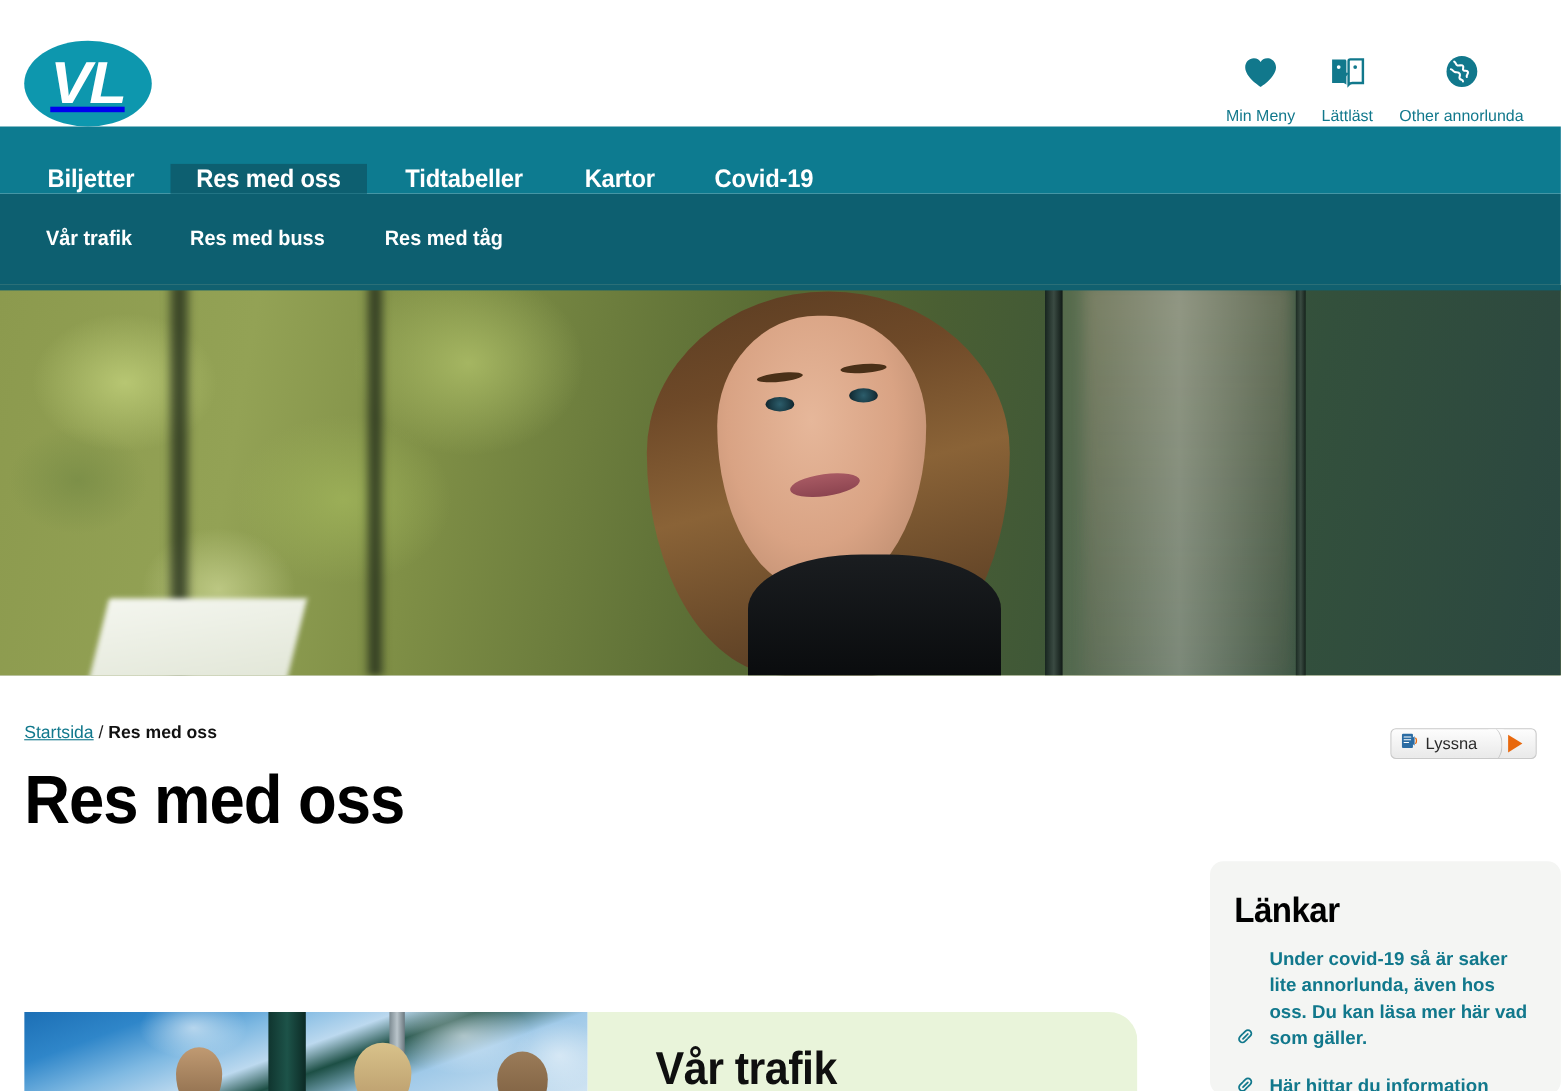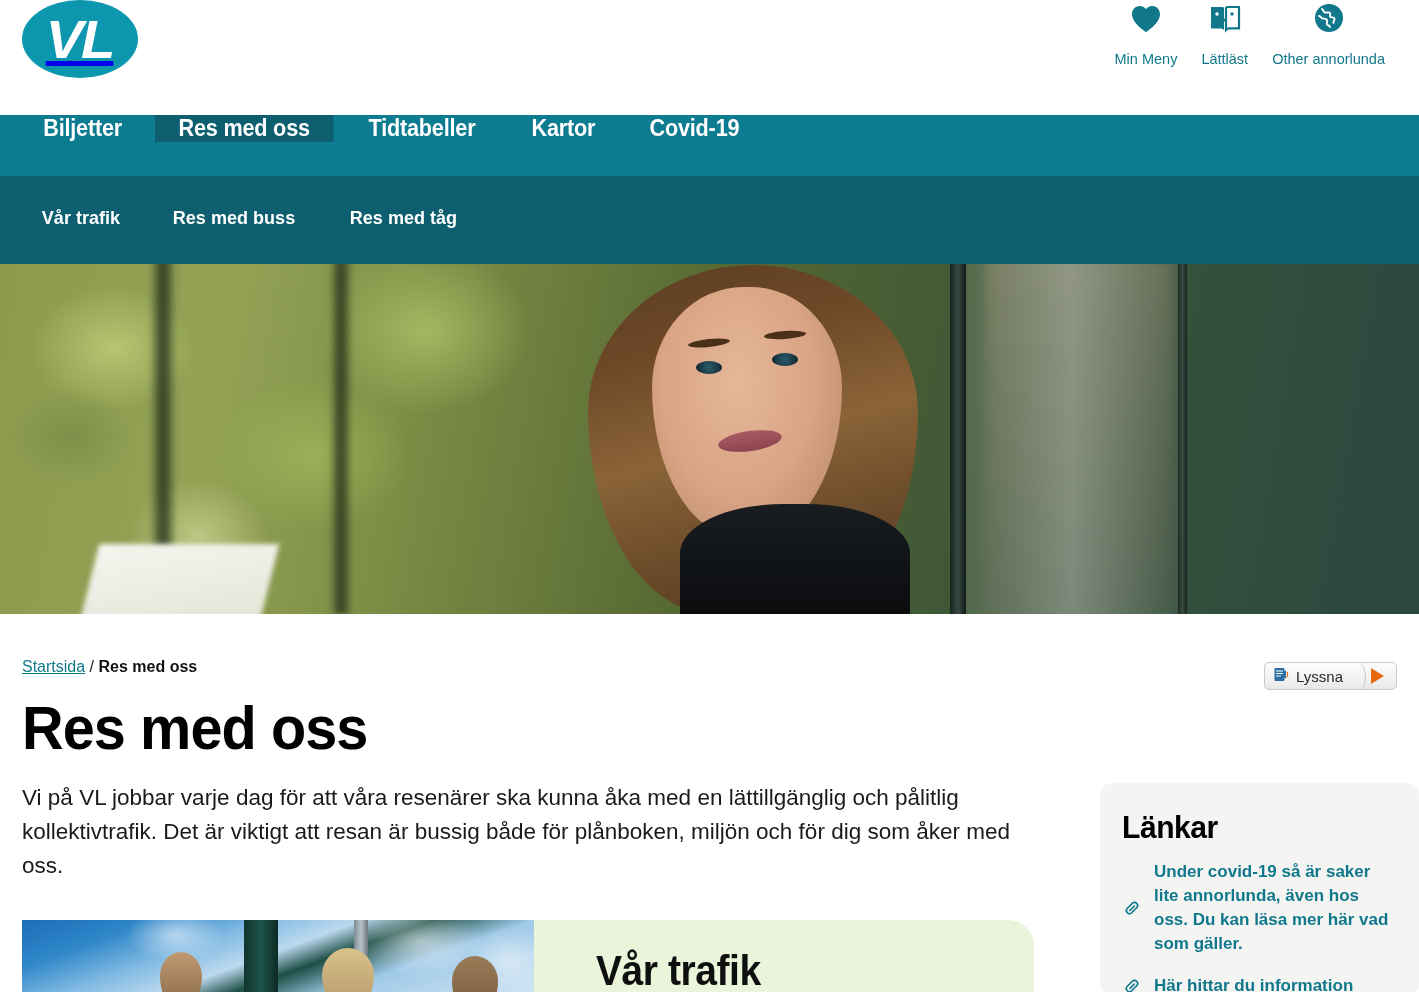--- a/index.html
+++ b/index.html
@@ -11,21 +11,21 @@
     font-family:"Liberation Sans", sans-serif;
     -webkit-font-smoothing:antialiased;
   }
 
   
   .top-header{
     position:relative;
     height:115px;
     background:#ffffff;
     display:flex;
-    align-items:flex-start;
+    align-items:flex-end;
   }
   .logo{
     margin-left:22px;
     width:116px; height:78px;
     background:#0d97ae;
     border-radius:50%;
     display:flex; align-items:center; justify-content:center;
     position:relative;
     flex:none;
   }
@@ -68,21 +68,21 @@
     font-size:14.5px;
     white-space:nowrap;
     line-height:1.1;
   }
 
   
   .main-nav{
     height:61px;
     background:#0d7b90;
     display:flex;
-    align-items:flex-start;
+    align-items:flex-end;
     position:relative;
   }
   .nav-item{
     display:flex;
     align-items:center;
     padding:0 25px;
     color:#ffffff;
     font-size:23px;
     font-weight:bold;
     letter-spacing:-0.2px;
@@ -338,21 +338,21 @@
     letter-spacing:-0.5px;
     transform:scaleX(0.94);
     transform-origin:left center;
     margin-bottom:14px;
   }
   .link-row{
     display:flex;
     gap:12px;
     margin-bottom:16px;
     text-decoration:none;
-    align-items:center;
+    align-items:flex-end;
   }
   .link-icon{ flex:none; padding-top:3px; }
   .link-text{
     color:#11788c;
     font-weight:bold;
     font-size:17px;
     line-height:1.42;
   }
 
   
@@ -509,21 +509,20 @@
   <div class="col-main">
 
     <div class="breadcrumb">
       <a class="crumb-link" href="#">Startsida</a>
       <span class="crumb-sep">/</span>
       <span class="crumb-current">Res med oss</span>
     </div>
 
     <h1 class="page-title">Res med oss</h1>
 
-    <p class="intro">Vi på VL jobbar varje dag för att våra resenärer ska kunna åka med en lättillgänglig och pålitlig kollektivtrafik. Det är viktigt att resan är bussig både för plånboken, miljön och för dig som åker med oss.</p>
 
   </div>
 
   <div class="col-side">
     <div class="links-card">
       <div class="links-title">Länkar</div>
 
       <a class="link-row" href="#">
         <span class="link-icon">
           <svg width="20" height="20" viewBox="0 0 20 20">

